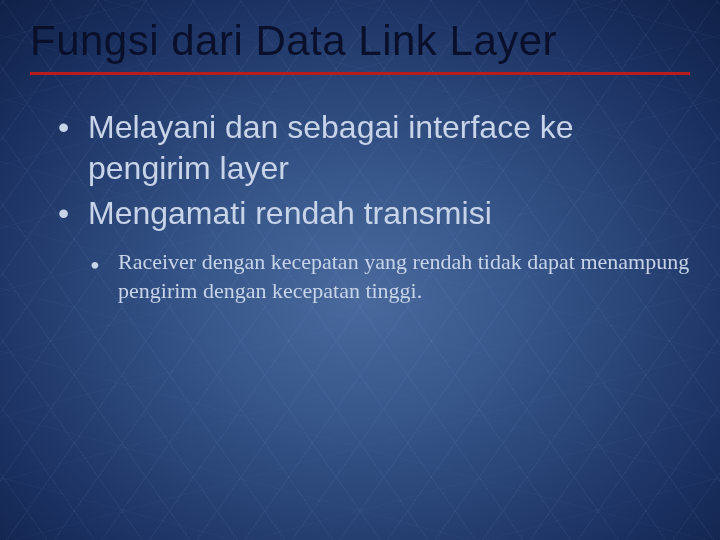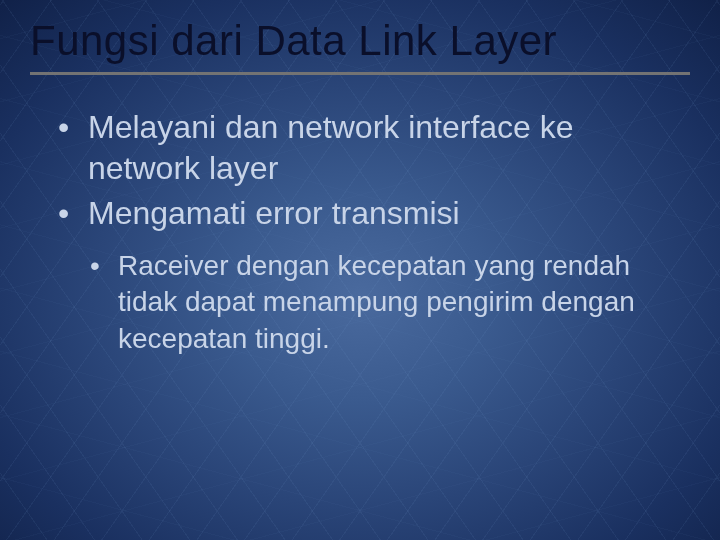--- a/index.html
+++ b/index.html
@@ -39,21 +39,21 @@
     width: 100%;
     height: 100%;
     padding: 18px 30px 30px 30px;
   }
   .title {
     font-family: Impact, "Arial Black", sans-serif;
     font-size: 42px;
     font-weight: normal;
     color: #0a0f2a;
     letter-spacing: 0.5px;
-    border-bottom: 3px solid #737373;
+    border-bottom: 3px solid #b91c1c;
     padding-bottom: 8px;
     margin-bottom: 32px;
     line-height: 1.1;
   }
   .content {
     color: #c8d4e8;
     font-size: 32px;
     line-height: 1.28;
     padding-left: 28px;
   }
@@ -69,45 +69,46 @@
     top: 0;
     font-size: 32px;
   }
   .sub-bullets {
     margin-top: 14px;
     padding-left: 32px;
   }
   .sub-bullet-item {
     position: relative;
     padding-left: 28px;
-    font-size: 28px;
+    font-size: 22px;
     line-height: 1.3;
+    font-family: Liberation Serif, serif;
   }
   .sub-bullet-item::before {
     content: "•";
     position: absolute;
     left: 0;
     top: 0;
     font-size: 28px;
   }
 </style>
 </head>
 <body>
 
 <div class="mesh-overlay"></div>
 
 <div class="slide">
   <h1 class="title">Fungsi dari  Data Link Layer</h1>
 
   <div class="content">
     <div class="bullet-item">
-      <span>Melayani dan network interface ke network layer</span>
+      <span>Melayani dan sebagai interface ke pengirim layer</span>
     </div>
     <div class="bullet-item">
-      <span>Mengamati error transmisi</span>
+      <span>Mengamati rendah transmisi</span>
     </div>
 
     <div class="sub-bullets">
       <div class="sub-bullet-item">
         <span>Raceiver dengan kecepatan yang rendah tidak dapat menampung pengirim dengan kecepatan tinggi.</span>
       </div>
     </div>
   </div>
 </div>
 

